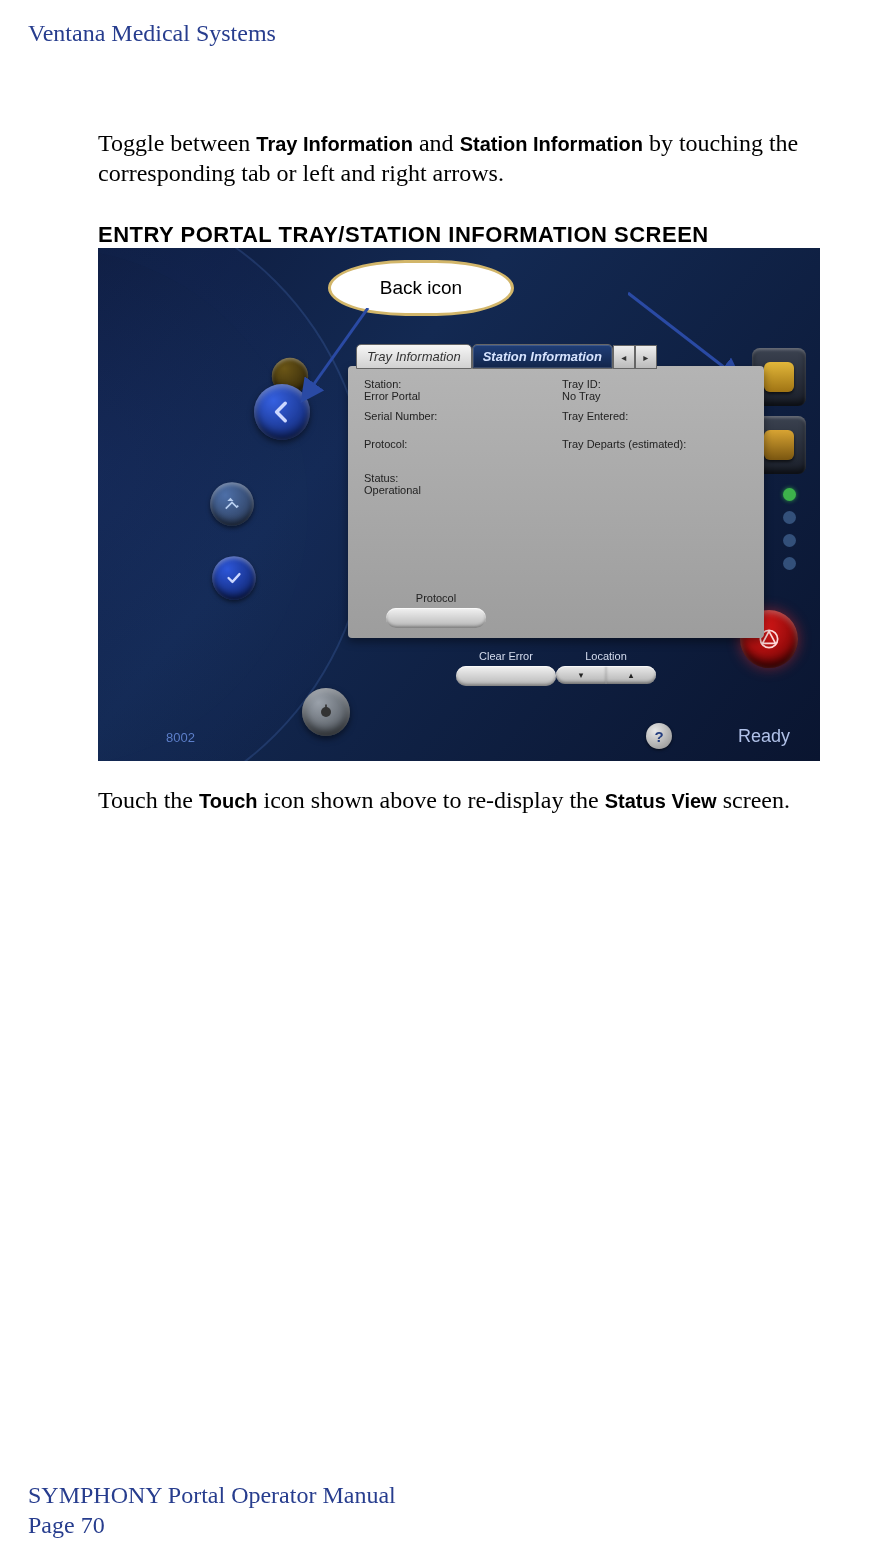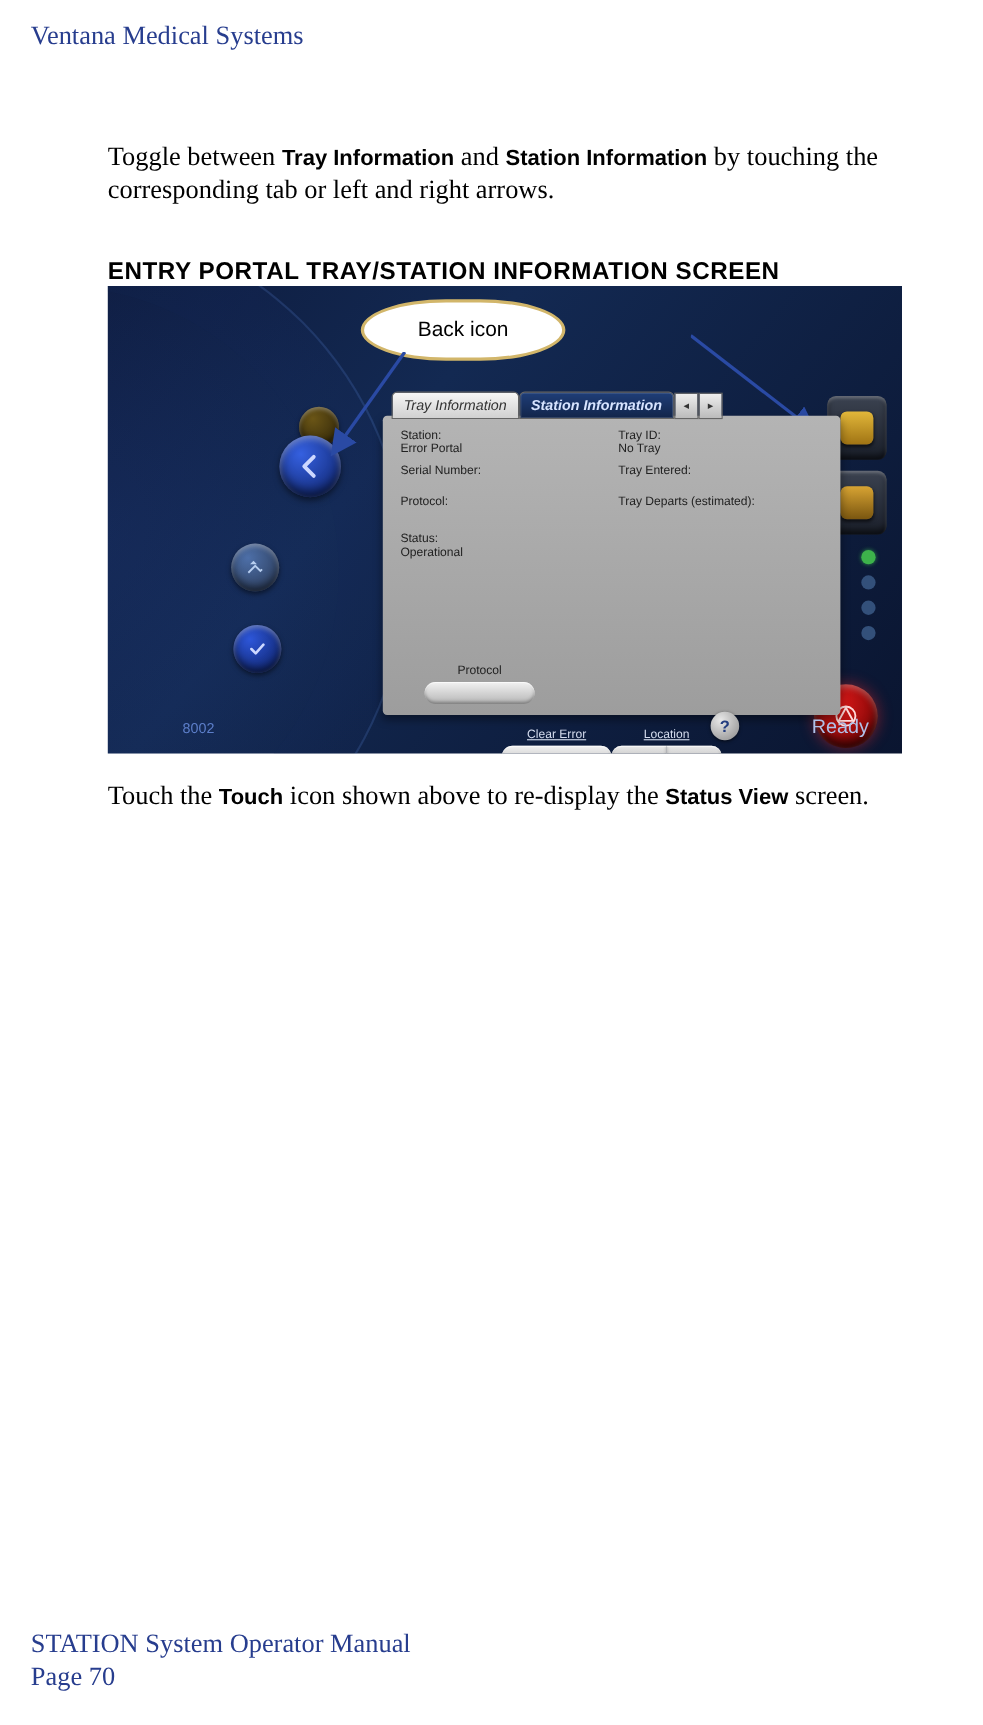--- a/index.html
+++ b/index.html
@@ -21,30 +21,30 @@
   }
   .content {
     position: absolute;
     top: 128px;
     left: 98px;
     width: 730px;
   }
   .para1 { font-size: 24px; line-height: 1.25; }
   .para1 b { font-family: Arial, Helvetica, sans-serif; font-size: 20px; font-weight: bold; }
   .section-title {
-    margin-top: 46px;
+    margin-top: 34px;
     font-family: Arial, Helvetica, sans-serif;
     font-weight: bold;
     font-size: 22px;
     letter-spacing: 0.5px;
   }
   
   .ui-shot {
     width: 722px;
-    height: 425px;
+    height: 513px;
     background: linear-gradient(130deg, #0e1c3f 0%, #132952 35%, #0a1530 100%);
     position: relative;
     overflow: hidden;
   }
   .ui-shot::before {
     content: "";
     position: absolute;
     left: -370px; top: -60px;
     width: 640px; height: 640px;
     border-radius: 50%;
@@ -151,21 +151,21 @@
   .pillbtn {
     width: 100px; height: 20px;
     border-radius: 10px;
     background: linear-gradient(180deg,#f2f2f2,#b5b5b5);
     box-shadow: inset 0 1px 1px rgba(255,255,255,.8), inset 0 -2px 3px rgba(0,0,0,.3);
     margin-top:4px;
   }
   .panel-foot {
     position:absolute; left: 250px; top: 402px;
     width: 416px; display:flex; justify-content: center;
-    font-family: Arial, sans-serif; font-size: 11px; color: #d4dcee; text-decoration: underline;
+    font-family: Arial, sans-serif; font-size: 11px; color: #d4dcee;
   }
   .foot-col { text-align:center; }
   .locpill {
     display:flex; gap:0; margin-top:4px;
   }
   .locpill .half {
     width:50px; height:18px;
     background: linear-gradient(180deg,#eaeaea,#b1b1b1);
     box-shadow: inset 0 1px 1px rgba(255,255,255,.8), inset 0 -2px 3px rgba(0,0,0,.35);
     display:flex;align-items:center;justify-content:center;font-size:9px;color:#222;
@@ -332,15 +332,15 @@
     <div class="ready">Ready</div>
   </div>
 
   <div class="para2">
     <span>Touch the </span><b>Touch</b><span> icon shown above to re-display the </span><b>Status View</b><span> screen.</span>
   </div>
 
 </div>
 
 <div class="footer">
-  <div>STATION System Operator Manual</div>
+  <div>SYMPHONY Portal Operator Manual</div>
   <div>Page 70</div>
 </div>
 
 </body></html>

